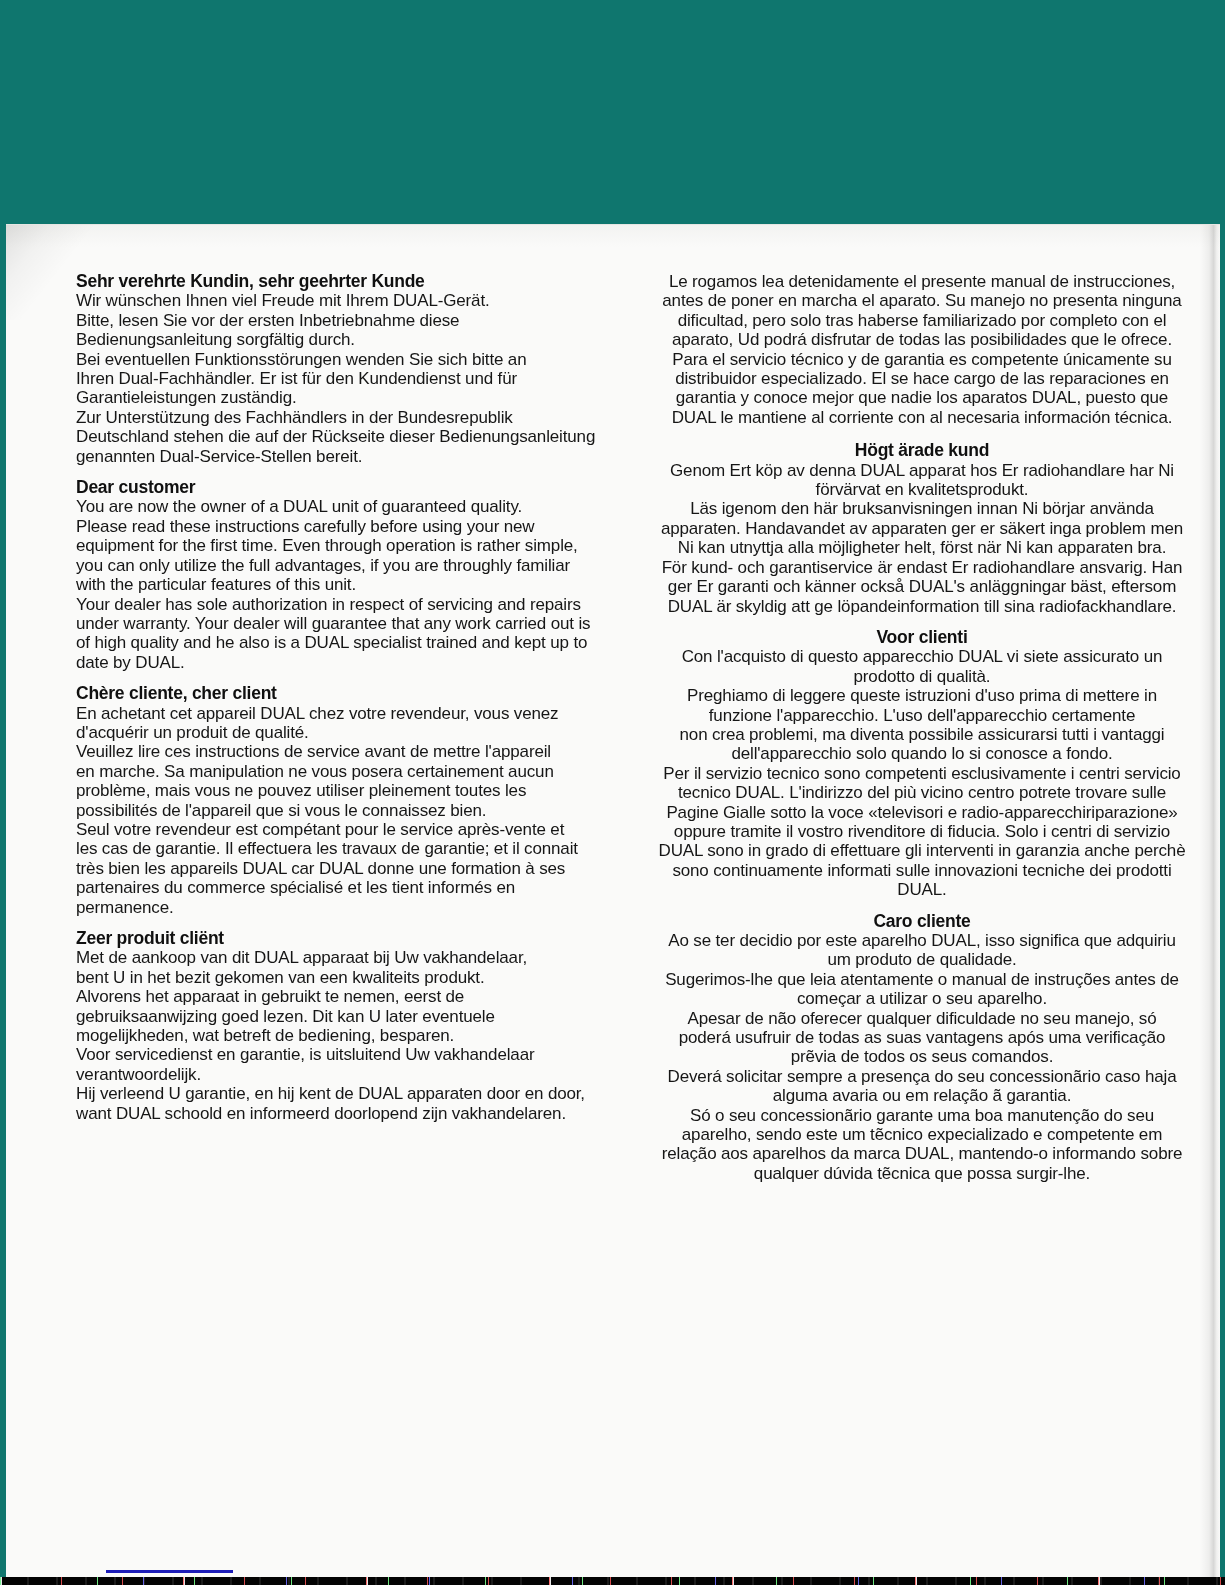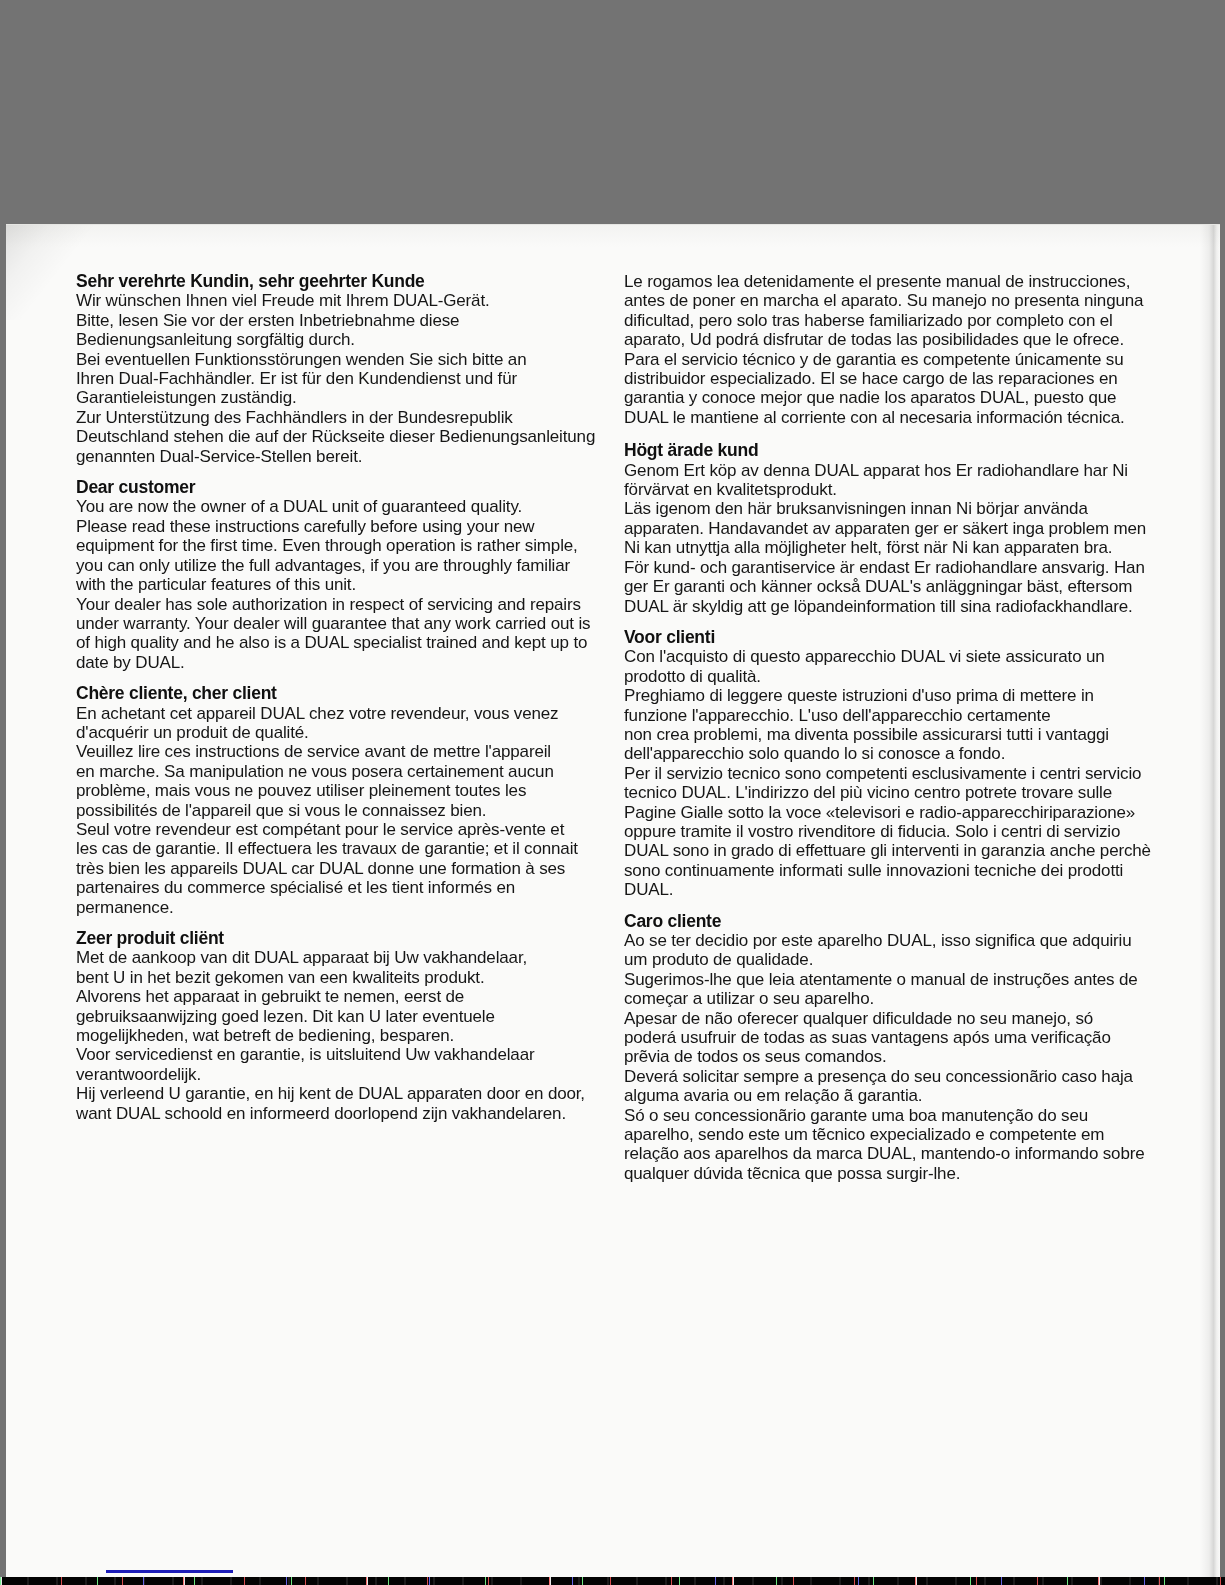--- a/index.html
+++ b/index.html
@@ -1,20 +1,20 @@
 <!DOCTYPE html>
 <html><head>
 <meta charset="utf-8">
 <style>
   html, body { margin: 0; padding: 0; background: #ffffff; }
   .canvas {
     position: relative;
     width: 1225px;
     height: 1585px;
-    background: #737373;
+    background: #0f766e;
     overflow: hidden;
     font-family: "Liberation Sans", sans-serif;
     color: #161616;
   }
   
   .paper {
     position: absolute;
     left: 6px;
     top: 224px;
     width: 1214px;
@@ -44,21 +44,21 @@
   }
   
   .col {
     position: absolute;
     top: 272px;
     font-size: 17px;
     line-height: 19.4px;
     letter-spacing: -0.15px;
   }
   .col-left  { left: 76px;  width: 560px; }
-  .col-right { left: 624px; width: 596px; }
+  .col-right { left: 624px; width: 596px; text-align: center; }
   .sec h2 {
     margin: 0;
     font-size: 17.5px;
     line-height: 19.4px;
     font-weight: 700;
     letter-spacing: -0.25px;
     color: #101010;
   }
   .sec p {
     margin: 0;

